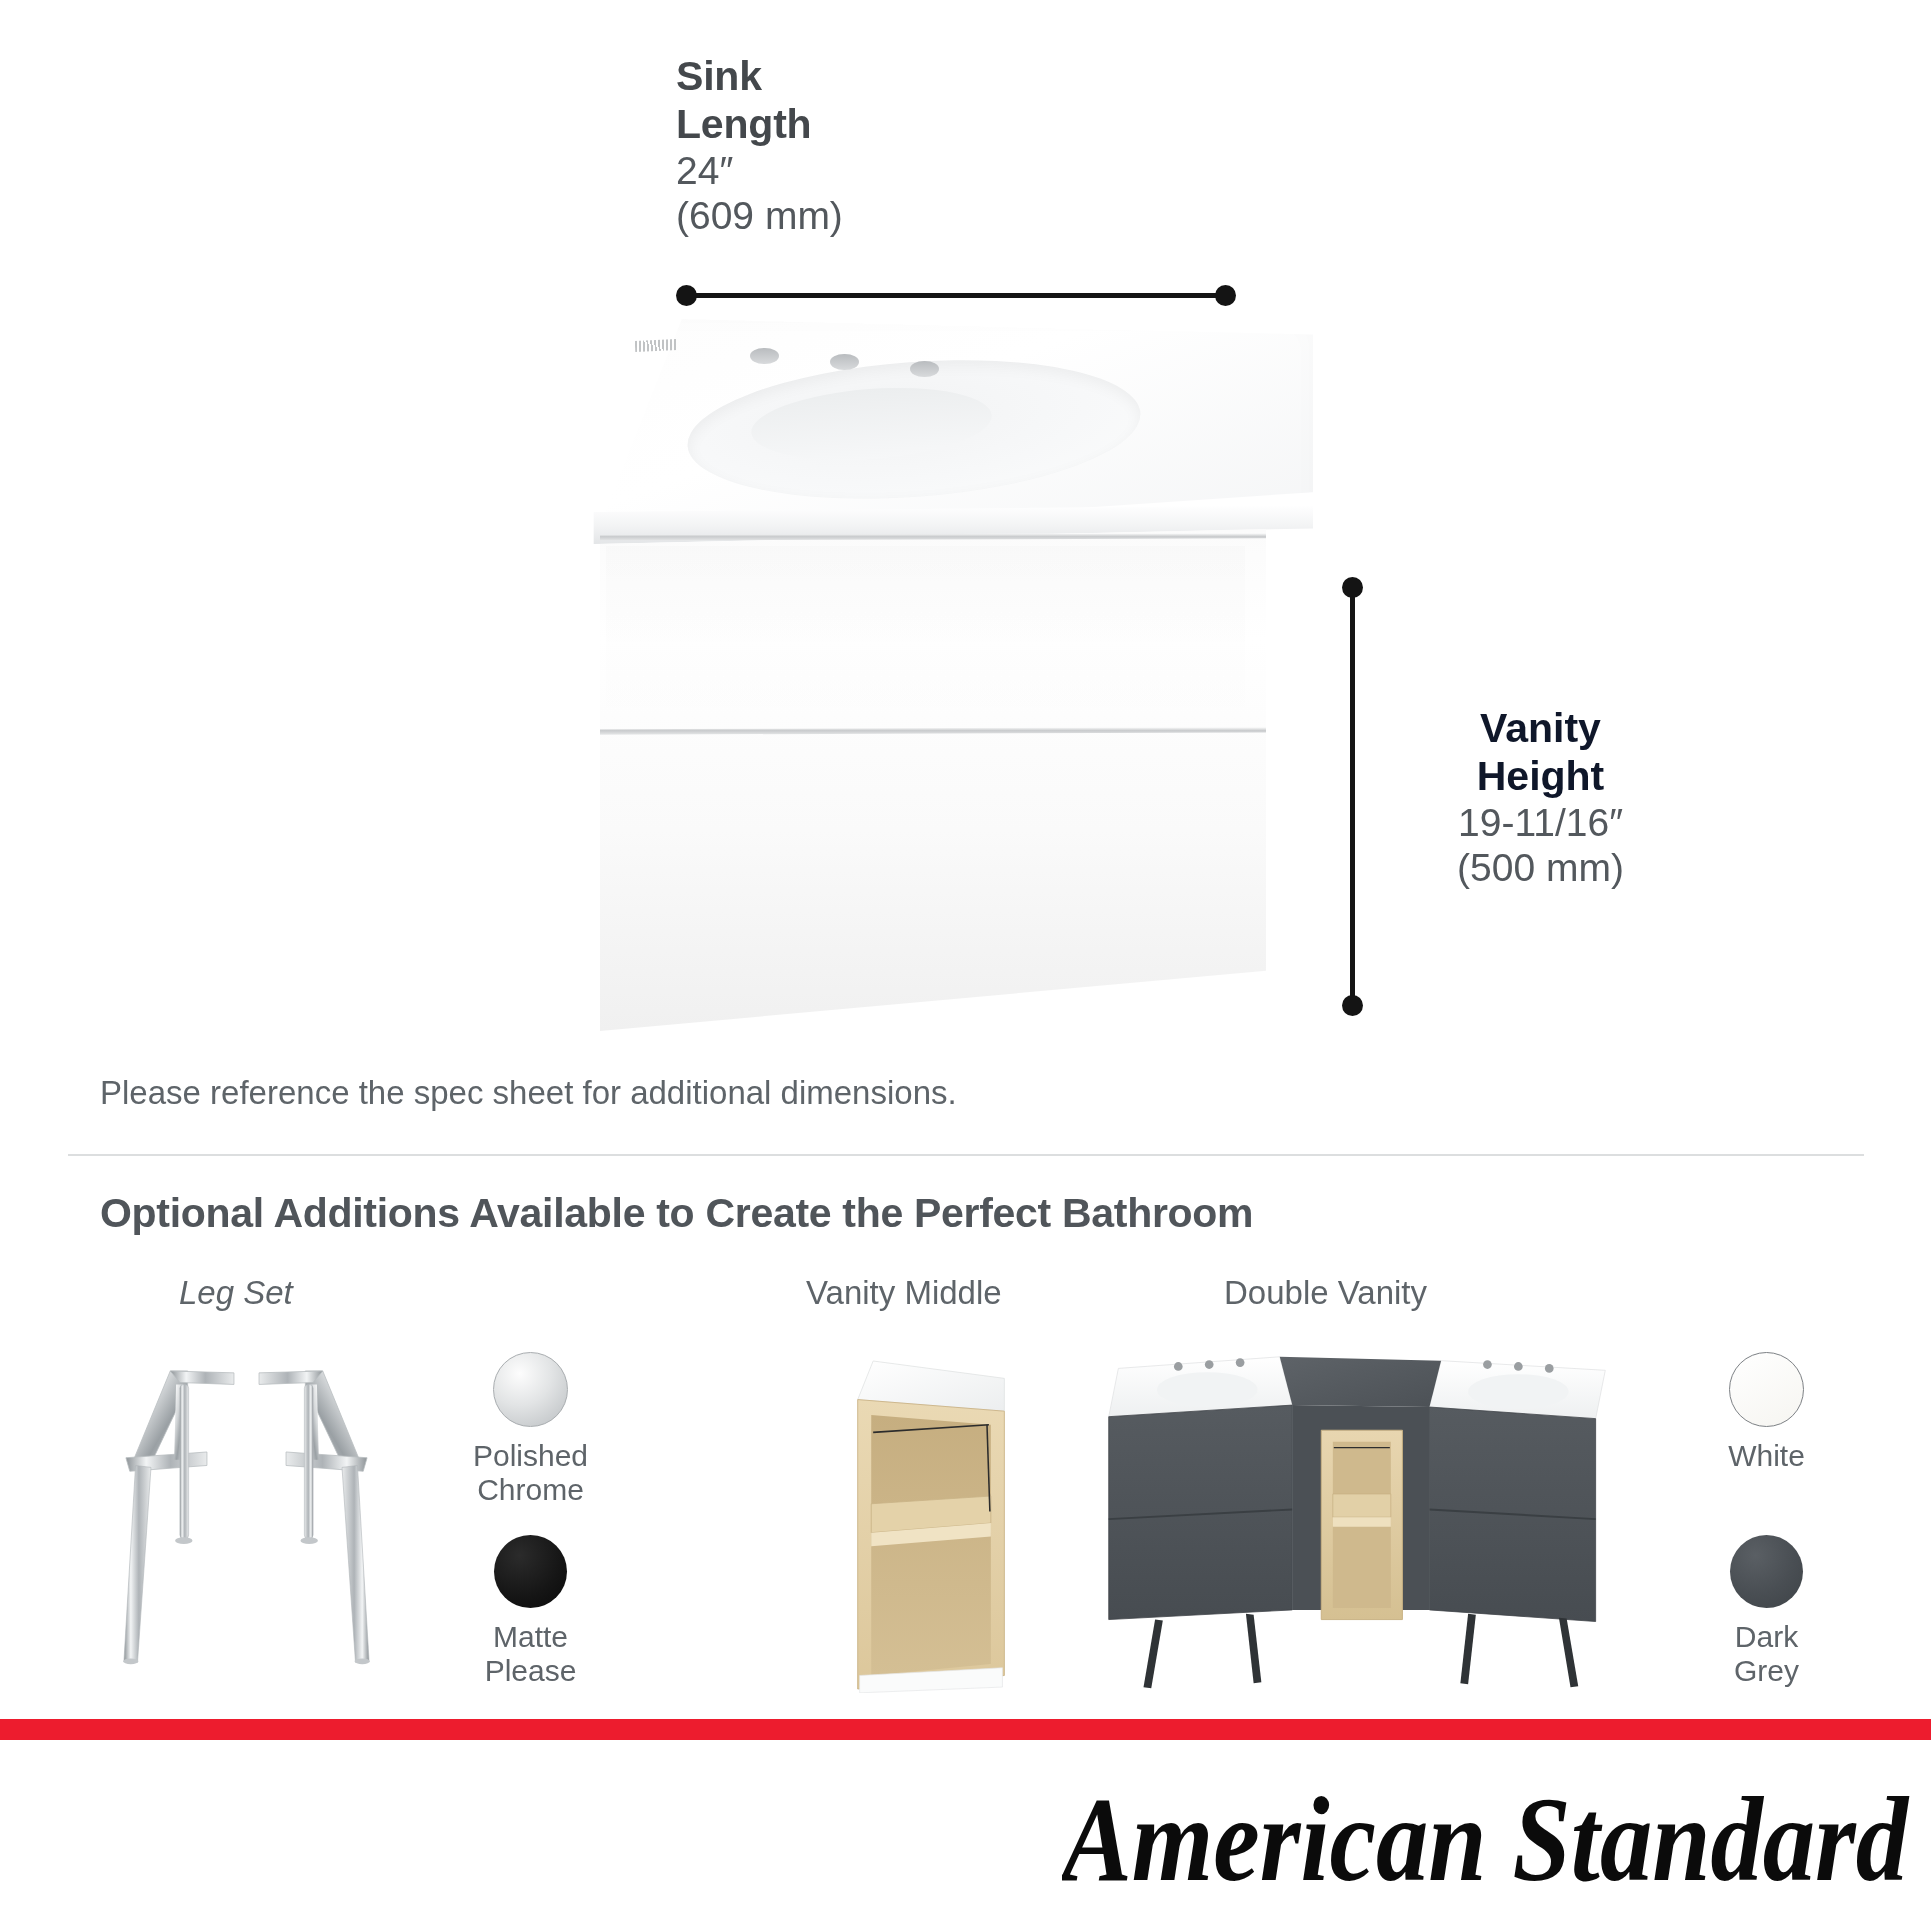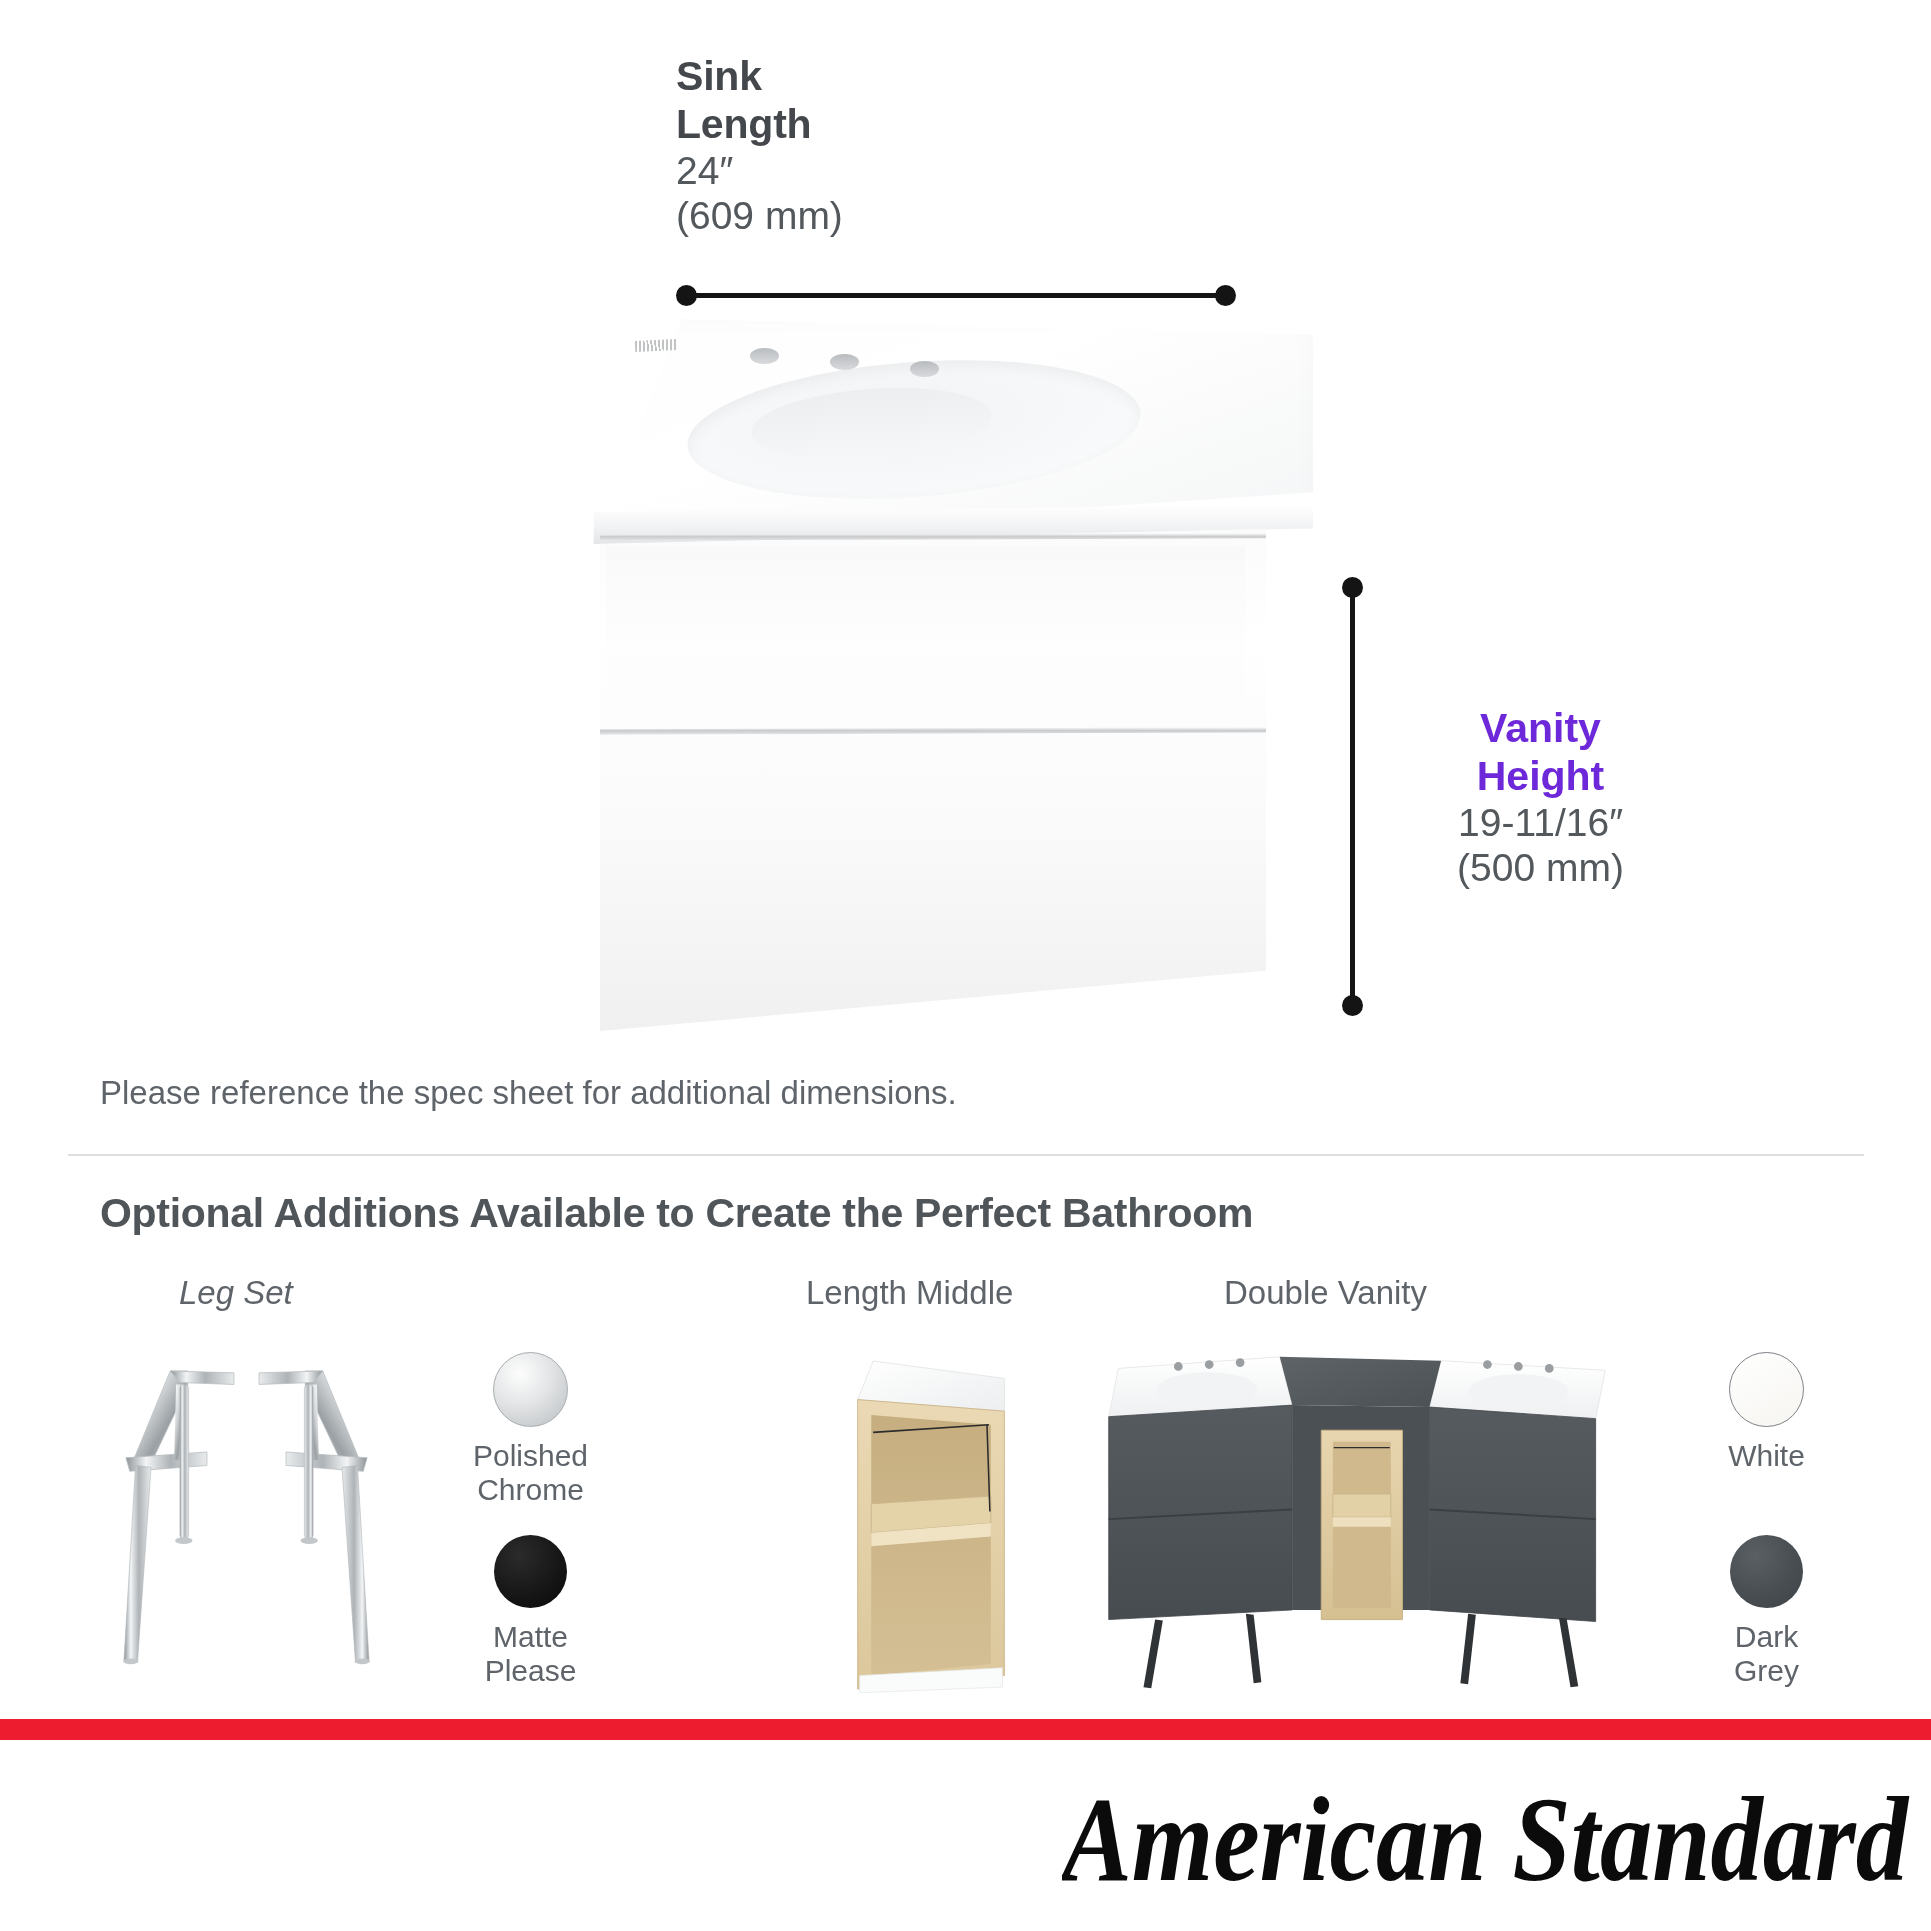--- a/index.html
+++ b/index.html
@@ -36,21 +36,21 @@
   .vdim{position:absolute;left:1342px;top:577px;width:21px;height:439px;}
   .vdim .bar{position:absolute;left:7.7px;top:9.7px;width:5.8px;height:420px;background:#141414;}
   .vdim .dot{position:absolute;left:0;width:21px;height:21px;border-radius:50%;background:#141414;}
   .vdim .dot.t{top:0;}
   .vdim .dot.b{bottom:0;}
 
   .vanity-label{
     position:absolute;left:1381px;top:705px;width:319px;
     text-align:center;line-height:1.16;
   }
-  .vanity-label .ttl{font-size:41px;font-weight:700;color:#6d28d9;}
+  .vanity-label .ttl{font-size:41px;font-weight:700;color:#0f172a;}
   .vanity-label .val{font-size:39px;font-weight:400;color:#53585d;}
 
   
   .product{position:absolute;left:579px;top:319px;width:734px;height:714px;}
 
   
   .top-slab{
     position:absolute;left:0;top:0;width:734px;height:222px;
   }
   .top-face{
@@ -212,21 +212,21 @@
     </div>
 
   </div>
 
   <div class="note">Please reference the spec sheet for additional dimensions.</div>
   <div class="divider"></div>
 
   <div class="opt-heading">Optional Additions Available to Create the Perfect Bathroom</div>
 
   <div class="col-title t-leg">Leg Set</div>
-  <div class="col-title t-mid">Length Middle</div>
+  <div class="col-title t-mid">Vanity Middle</div>
   <div class="col-title t-dbl">Double Vanity</div>
 
   <div class="legset">
     <svg width="261" height="328" viewBox="0 0 270 340">
       <defs>
         <linearGradient id="chromeA" x1="0" y1="0" x2="1" y2="1">
           <stop offset="0%" stop-color="#ffffff"></stop>
           <stop offset="35%" stop-color="#d5d8da"></stop>
           <stop offset="60%" stop-color="#9aa0a4"></stop>
           <stop offset="100%" stop-color="#e6e8ea"></stop>

